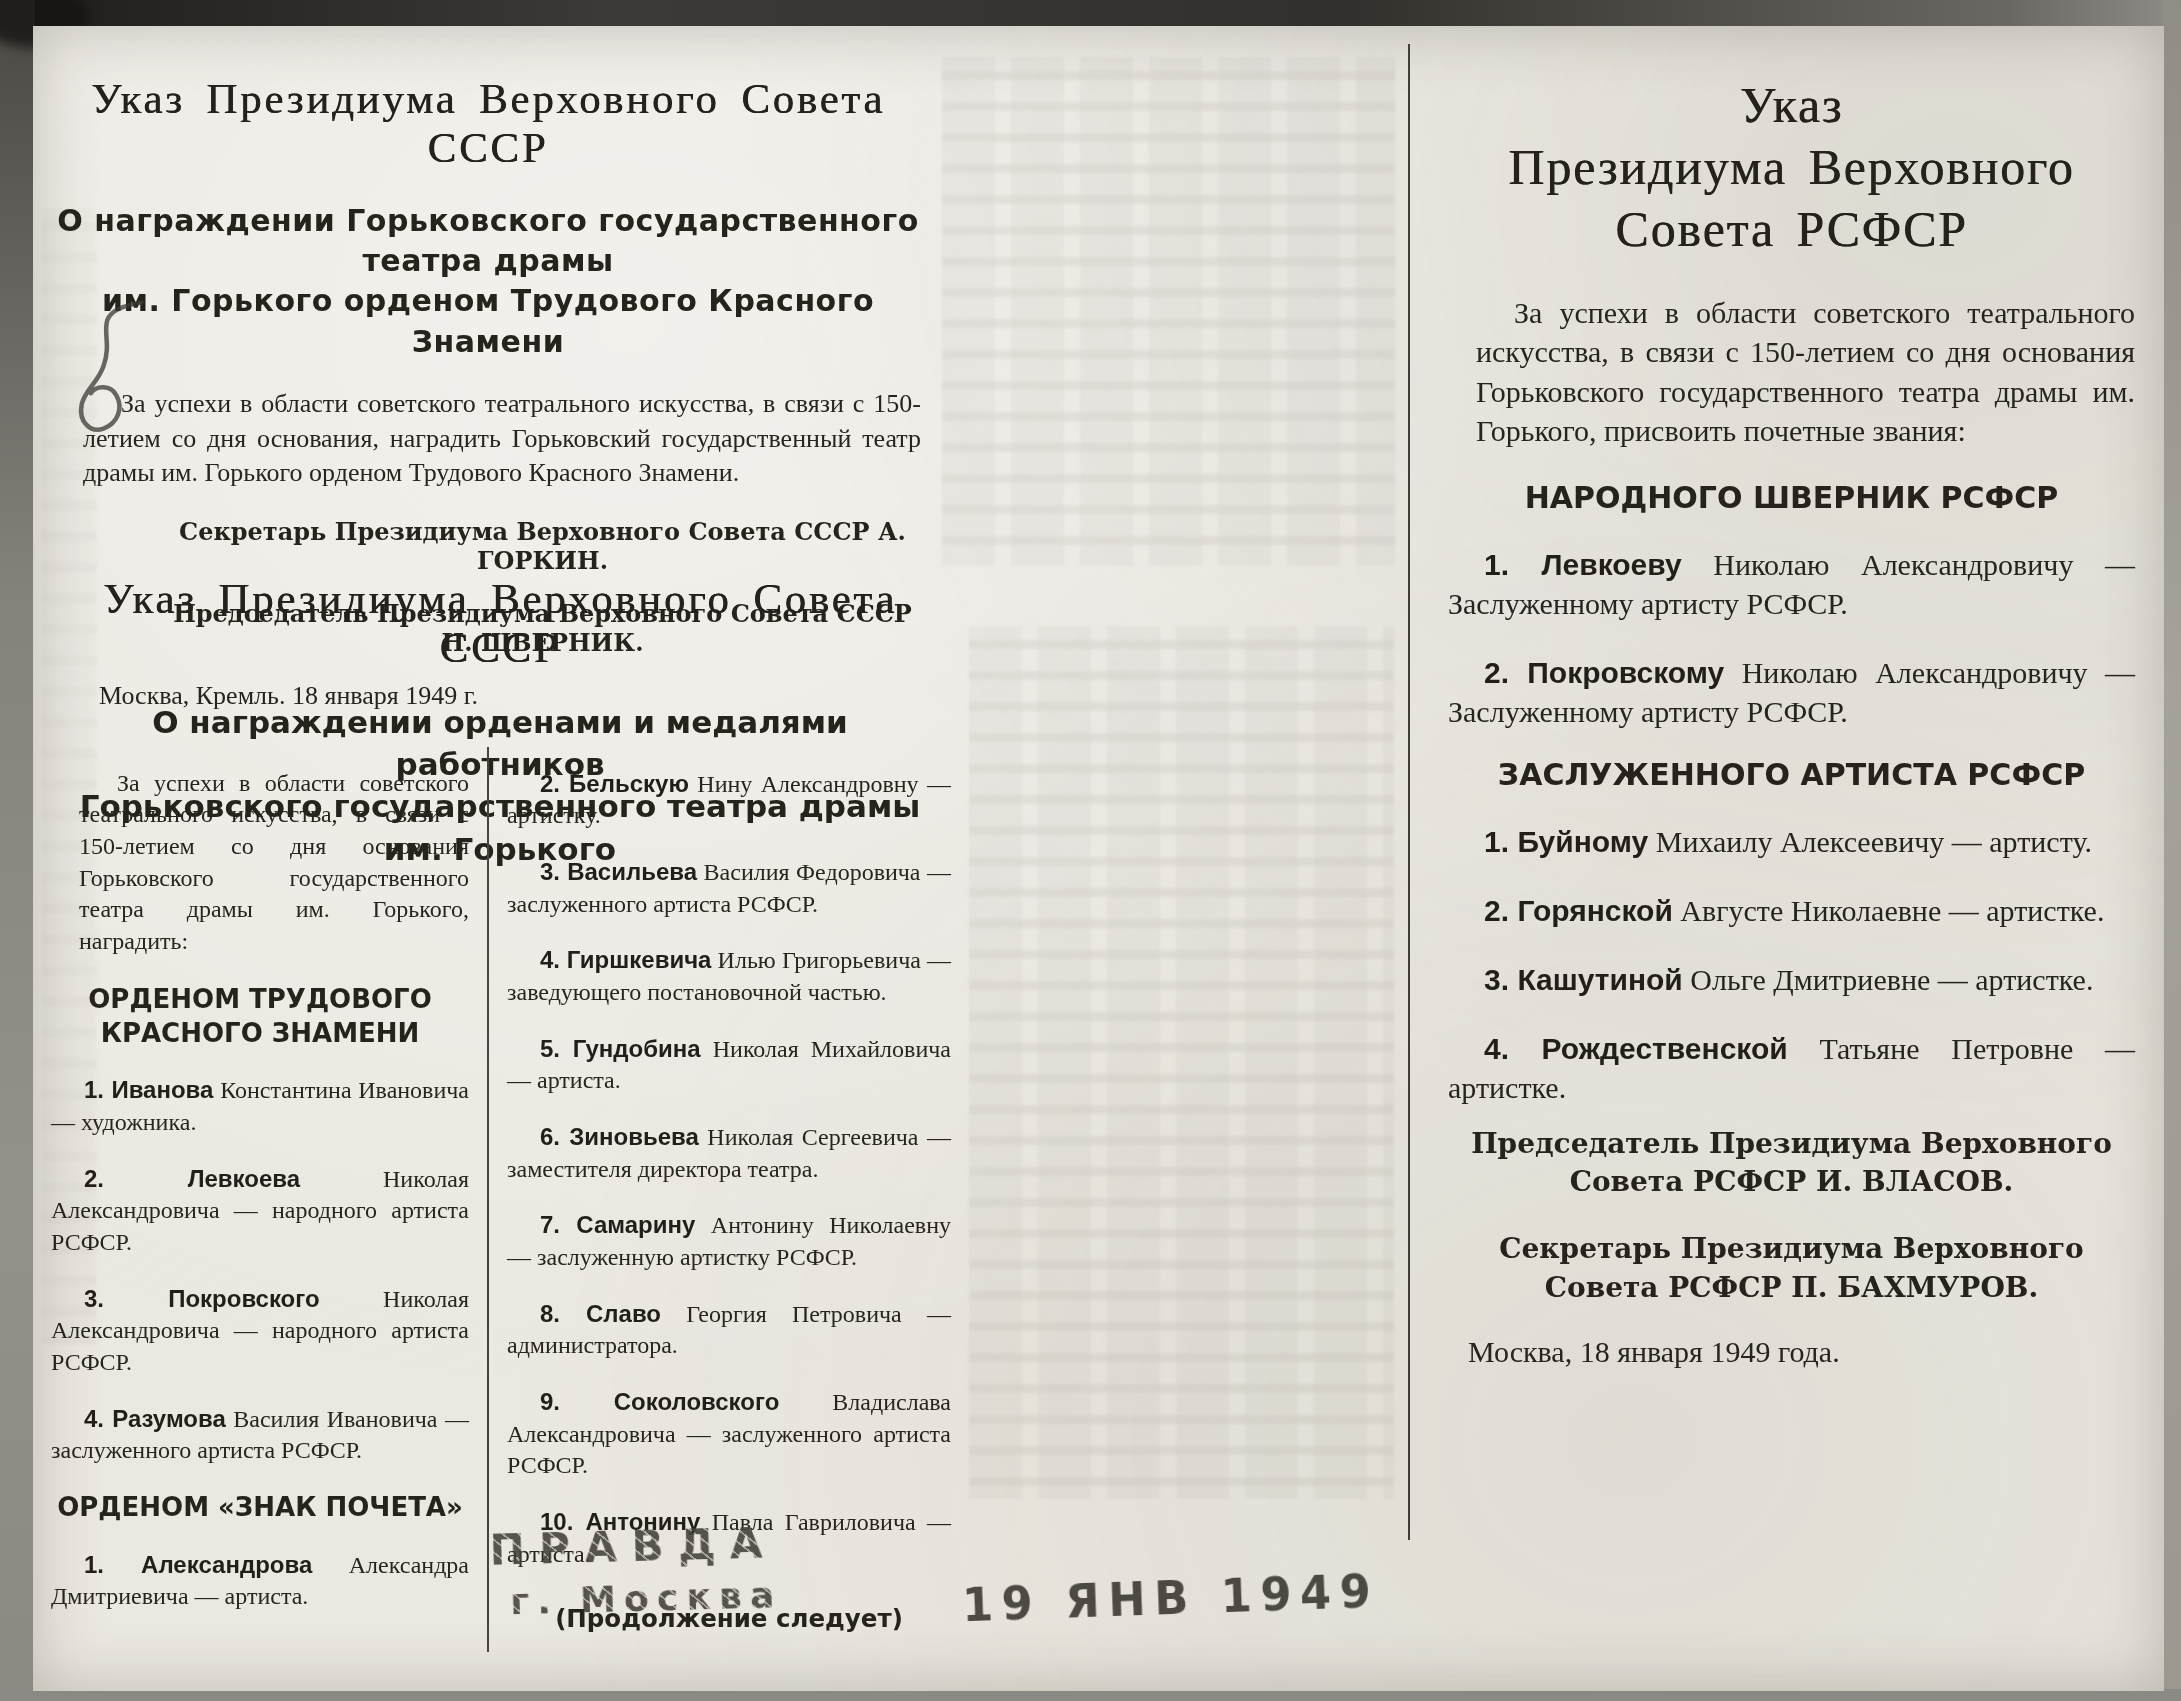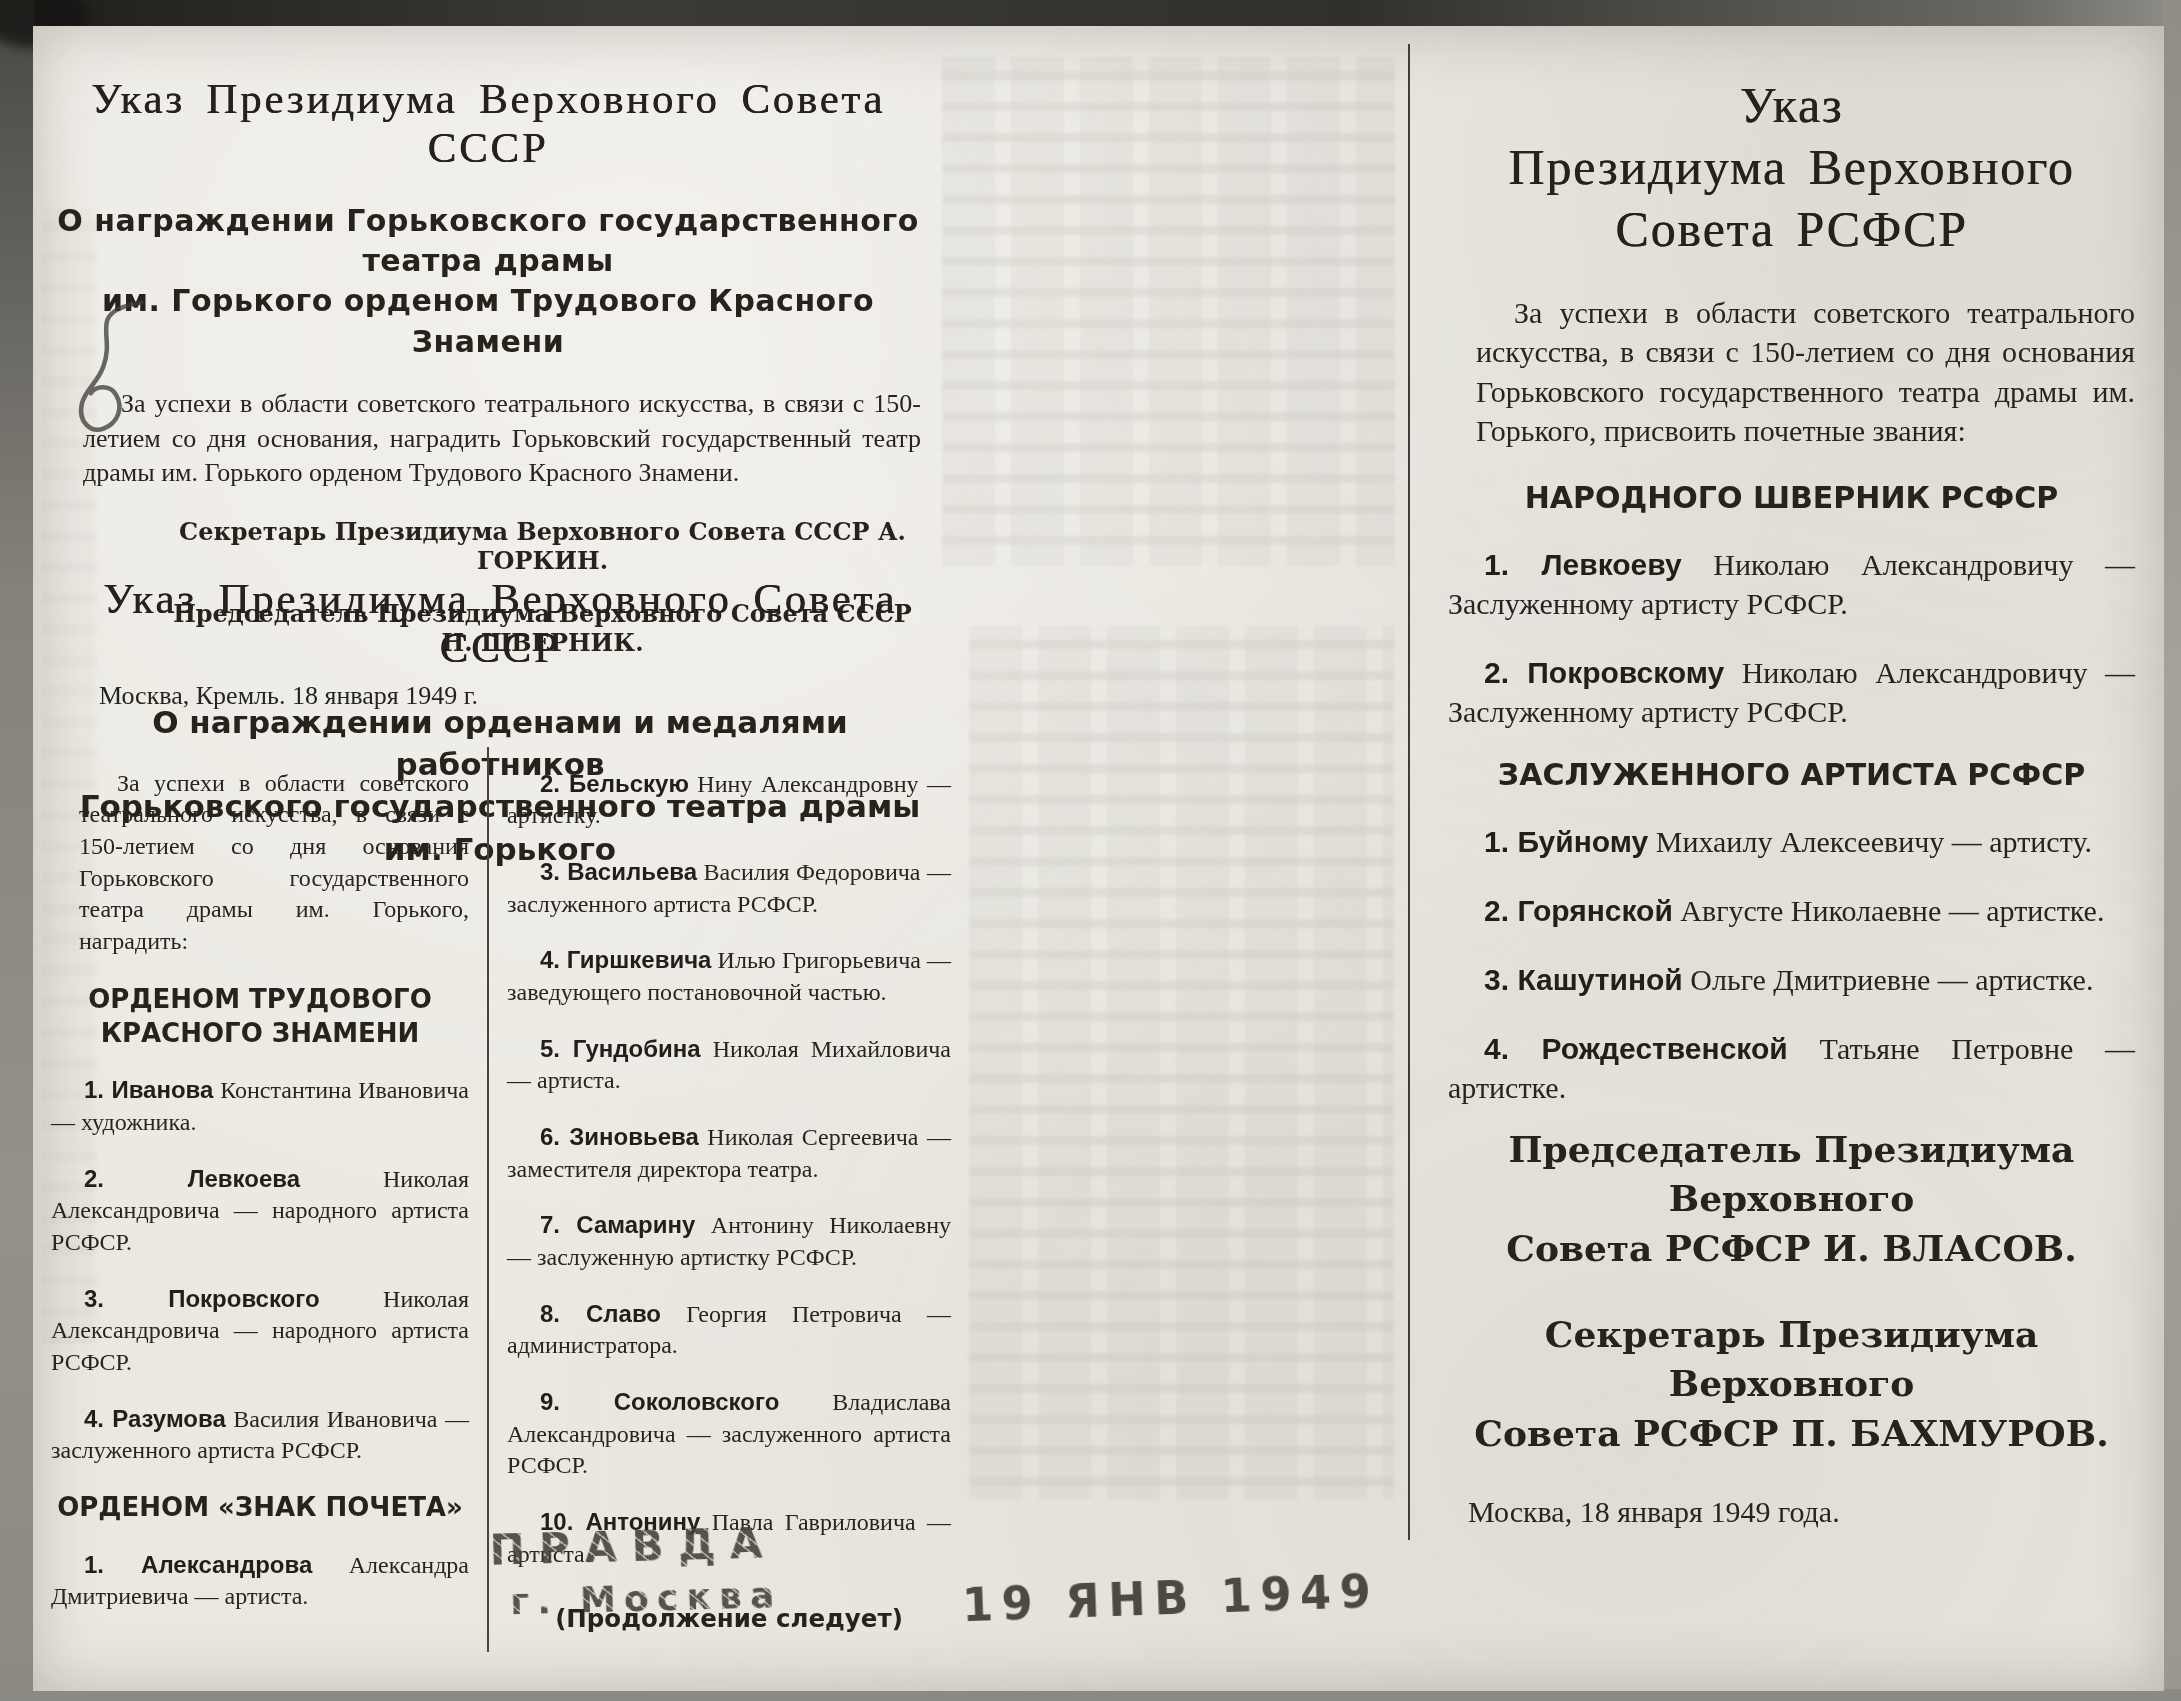--- a/index.html
+++ b/index.html
@@ -91,21 +91,21 @@
   .rsfsr { position: absolute; left: 1415px; top: 14.5px; width: 687px; }
   .r-title { font-size: 50px; line-height: 1.24; letter-spacing: 1.8px; word-spacing: 7.3px; }
   .r-sub { font-family: "DejaVu Sans", sans-serif; font-weight: 700; font-size: 35px;
     line-height: 1.42; margin-top: 25.5px; color: #26231d; }
   .r-sub .jl { display: block; text-align: justify; text-align-last: justify; -moz-text-align-last: justify; }
   .r-sub .jl-last { display: block; text-align: left; }
   .r-body { font-size: 30px; line-height: 1.31; text-align: justify; margin-top: 23.6px; }
   .r-head { font-family: "DejaVu Sans", sans-serif; font-weight: 700; font-size: 30px;
     text-align: center; margin: 25.5px 0 14.5px; color: #26231d; }
   .r-item { font-size: 30px; line-height: 1.3; text-align: justify; text-indent: 36px; margin-bottom: 11px; }
-  .r-sig { font-family: "DejaVu Serif", serif; font-weight: 700; font-size: 36px;
+  .r-sig { font-family: "DejaVu Serif", serif; font-weight: 700; font-size: 28px;
     line-height: 1.38; text-align: center; margin-top: 18px; color: #26231d; }
   .r-date { font-size: 30px; margin-top: 22px; padding-left: 20px; }
 
   
   .stamp-pravda {
     position: absolute; left: 453px; top: 1496px; transform: rotate(-1.5deg);
     font-family: "DejaVu Sans", sans-serif; font-weight: 800; color: #47443d; opacity: .9;
     text-align: center; filter: blur(0.4px);
     -webkit-mask-image: repeating-linear-gradient(40deg, #000 0 8.2px, rgba(0,0,0,.45) 8.2px 10px);
             mask-image: repeating-linear-gradient(40deg, #000 0 8.2px, rgba(0,0,0,.45) 8.2px 10px);

